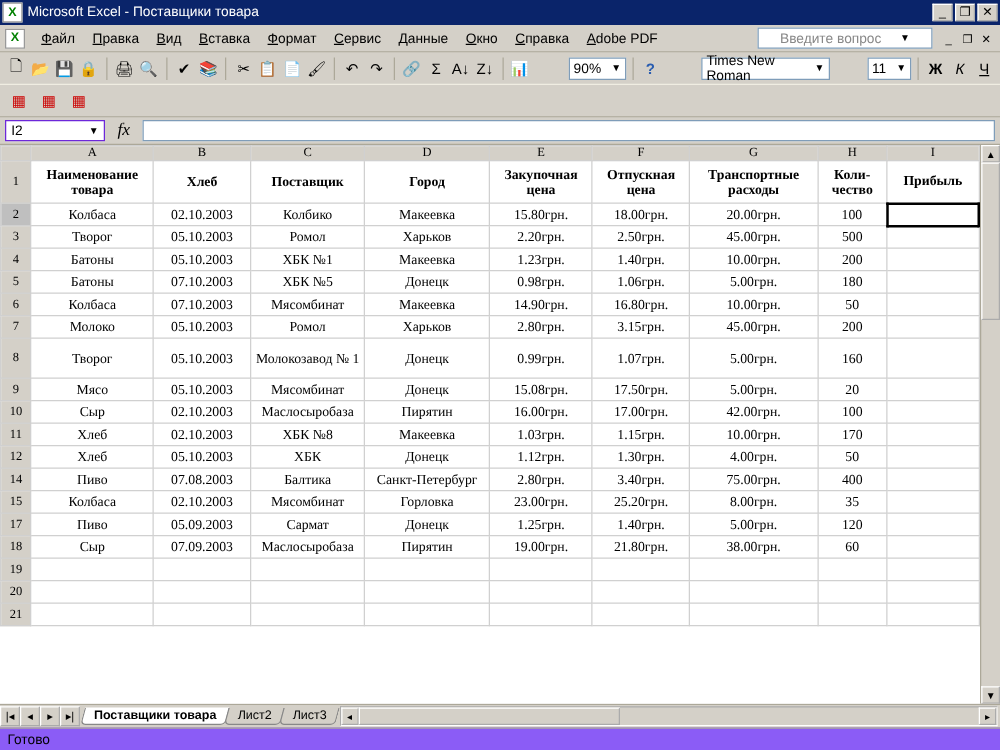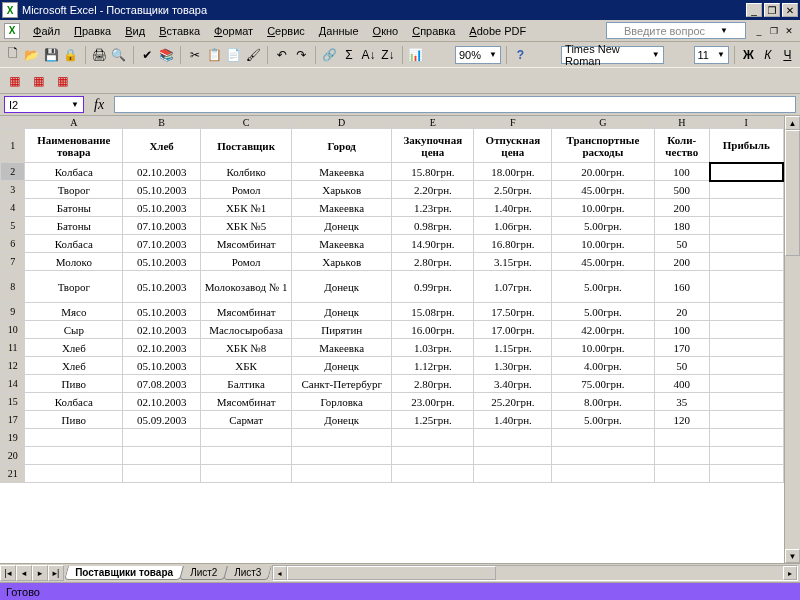--- a/index.html
+++ b/index.html
@@ -497,20 +497,32 @@
             <td class="cell">05.09.2003</td>
             <td class="cell">Сармат</td>
             <td class="cell">Донецк</td>
             <td class="cell">1.25грн.</td>
             <td class="cell">1.40грн.</td>
             <td class="cell">5.00грн.</td>
             <td class="cell">120</td>
             <td class="cell"></td>
           </tr>
           <tr>
+            <th class="rowhead">18</th>
+            <td class="cell">Сыр</td>
+            <td class="cell">07.09.2003</td>
+            <td class="cell">Маслосыробаза</td>
+            <td class="cell">Пирятин</td>
+            <td class="cell">19.00грн.</td>
+            <td class="cell">21.80грн.</td>
+            <td class="cell">38.00грн.</td>
+            <td class="cell">60</td>
+            <td class="cell"></td>
+          </tr>
+          <tr>
             <th class="rowhead">19</th>
             <td class="plain" style="height: 18px;"></td>
             <td class="plain" style="height: 18px;"></td>
             <td class="plain" style="height: 18px;"></td>
             <td class="plain" style="height: 18px;"></td>
             <td class="plain" style="height: 18px;"></td>
             <td class="plain" style="height: 18px;"></td>
             <td class="plain" style="height: 18px;"></td>
             <td class="plain" style="height: 18px;"></td>
             <td class="plain" style="height: 18px;"></td>

